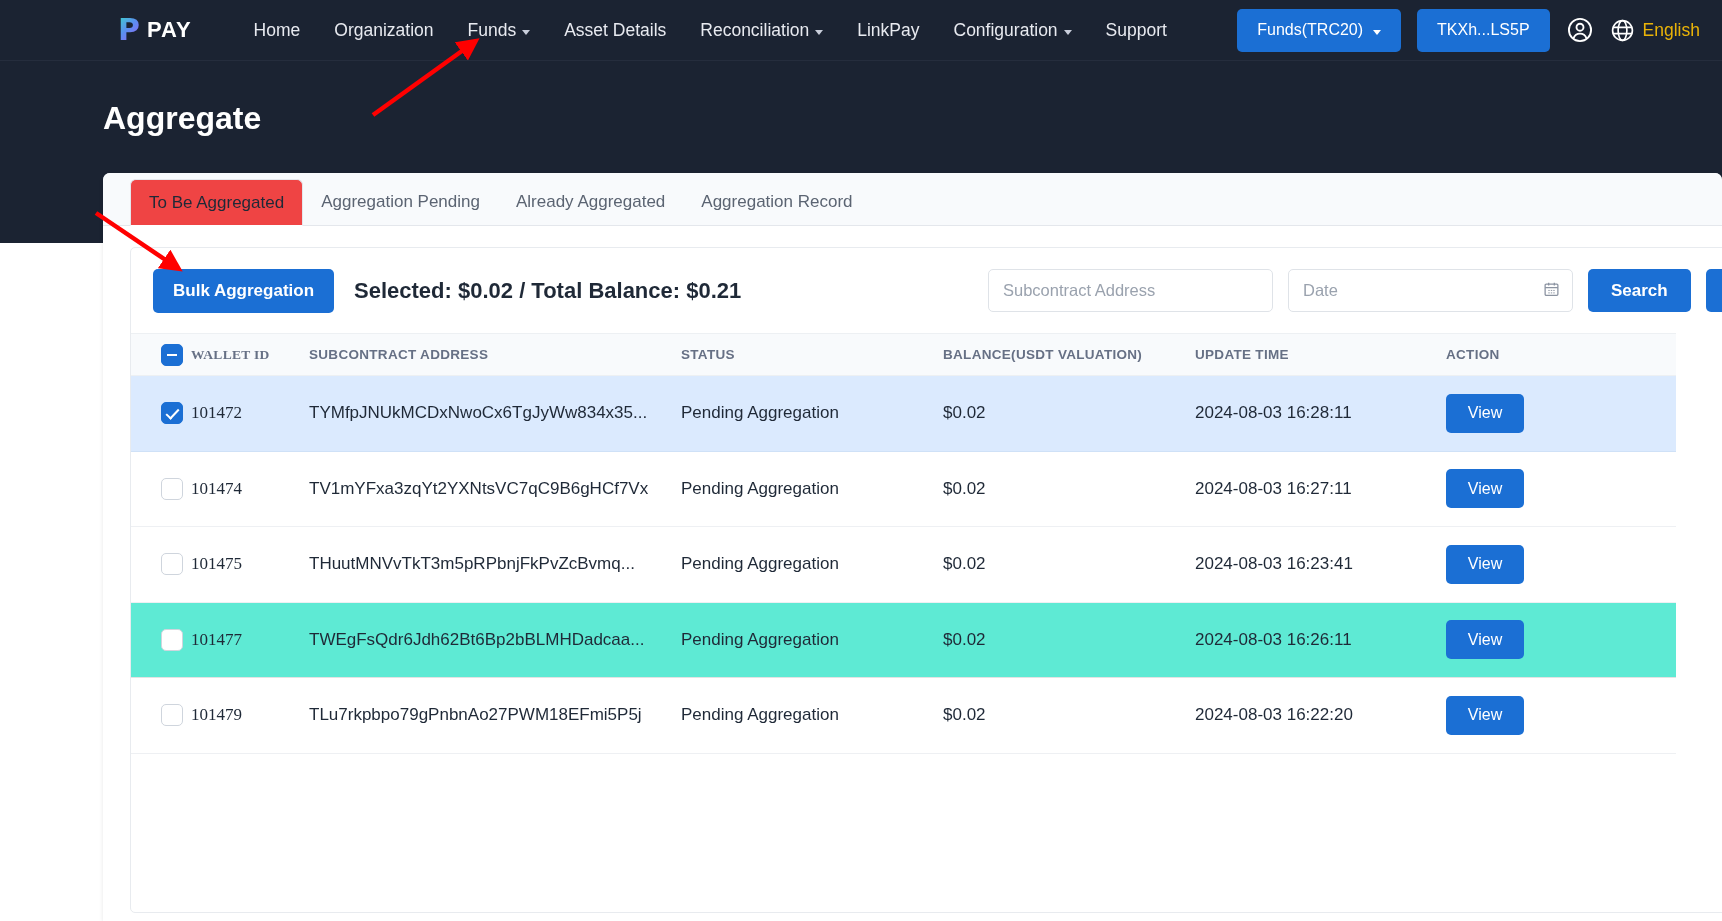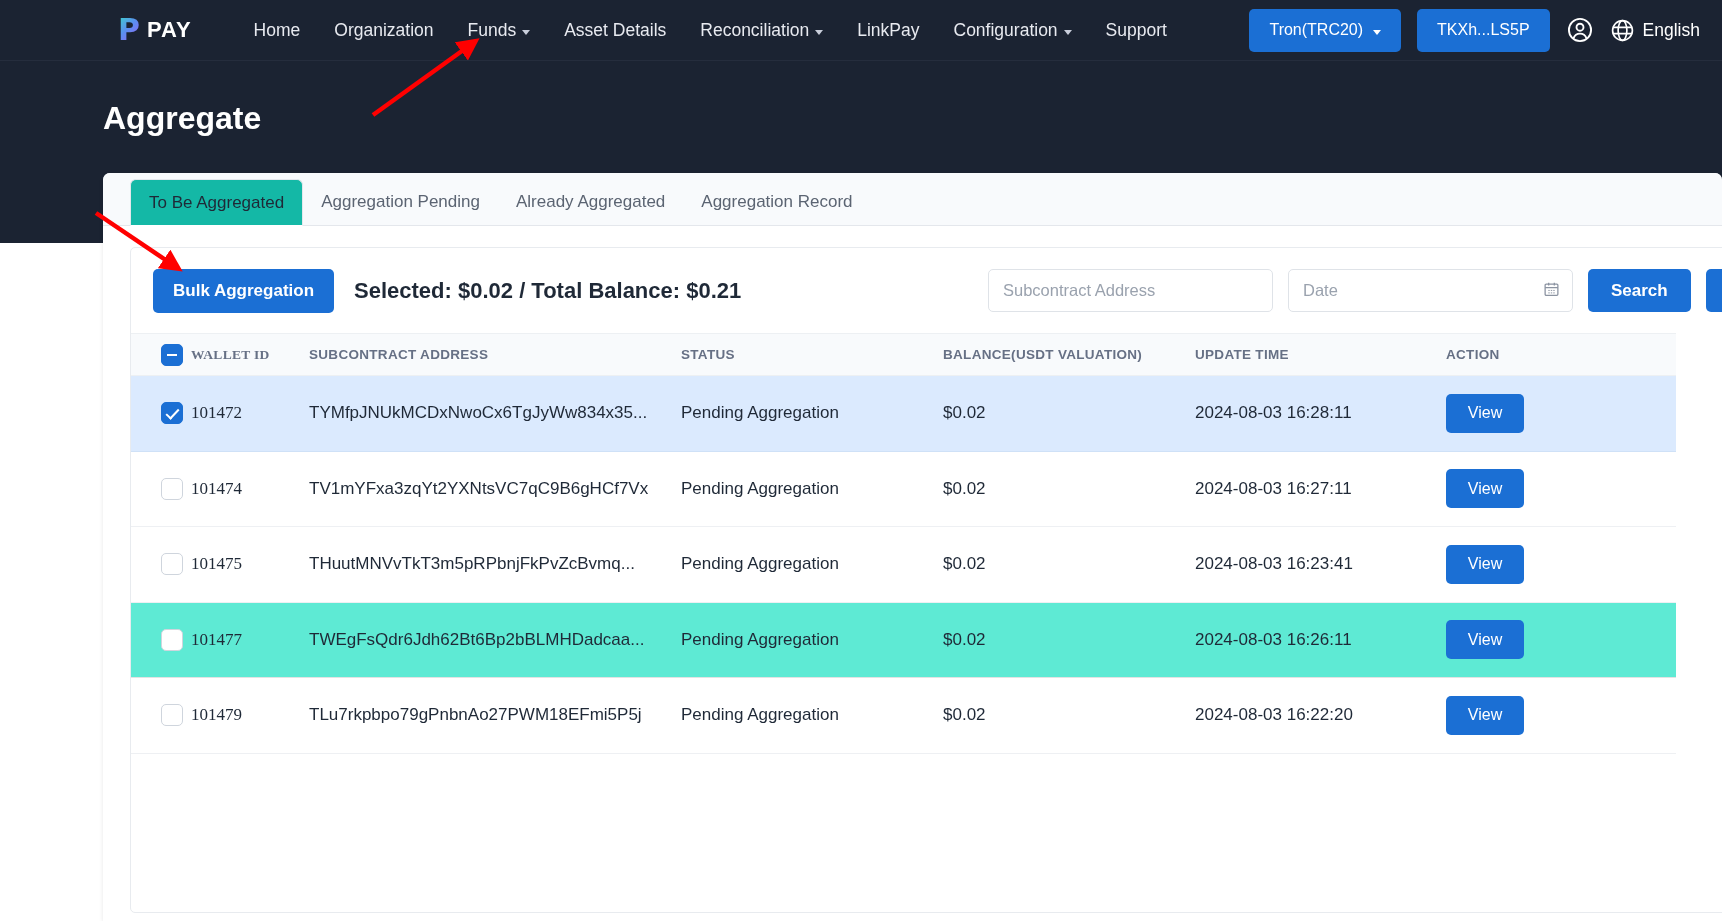--- a/index.html
+++ b/index.html
@@ -48,21 +48,21 @@
   }
   .nav-right { display: flex; align-items: center; gap: 16px; margin-left: auto; margin-right: 22px; }
   .pill-btn {
     background: #1b6fd4; color: #fff; font-size: 16px;
     border: none; border-radius: 5px; height: 43px;
     padding: 0 20px; display: flex; align-items: center; gap: 10px;
     cursor: pointer; white-space: nowrap;
   }
   .pill-btn .caret { border-top-color: #ffffff; }
   .icon-btn { cursor: pointer; display: flex; align-items: center; }
-  .lang { display: flex; align-items: center; gap: 8px; color: #ffffff; font-size: 17.5px; cursor: pointer; }
+  .lang { display: flex; align-items: center; gap: 8px; color: #eab308; font-size: 17.5px; cursor: pointer; }
 
   
   .page-title {
     position: absolute; left: 103px; top: 100px;
     color: #ffffff; font-size: 32px; font-weight: bold;
   }
 
   
   .card {
     position: absolute; left: 103px; top: 173px;
@@ -75,21 +75,21 @@
     height: 53px; display: flex; align-items: flex-end;
     border-bottom: 1px solid #e4e7ec; padding-left: 27px;
     background: #f8fafc; border-radius: 7px 7px 0 0;
   }
   .tab {
     font-size: 17px; color: #5b6472; padding: 0 18px;
     height: 47px; display: flex; align-items: center; cursor: pointer;
     white-space: nowrap;
   }
   .tab.active {
-    color: #1f2937; background: #14b8a6;
+    color: #1f2937; background: #ef4444;
     border: 1px solid #e4e7ec; border-bottom: 1px solid #ffffff;
     border-radius: 6px 6px 0 0; margin-bottom: -1px;
   }
 
   
   .panel {
     position: absolute; left: 27px; top: 74px;
     width: 1689px; height: 666px;
     border: 1px solid #e8ebef; border-radius: 5px;
     background: #ffffff; overflow: hidden;
@@ -230,21 +230,21 @@
         <span>Configuration</span>
         <i class="caret"></i>
       </div>
       <div class="nav-item">
         <span>Support</span>
       </div>
     </div>
 
     <div class="nav-right">
       <button class="pill-btn">
-        <span>Tron(TRC20)</span>
+        <span>Funds(TRC20)</span>
         <i class="caret"></i>
       </button>
       <button class="pill-btn">
         <span>TKXh...LS5P</span>
       </button>
       <span class="icon-btn">
         <svg width="28" height="28" viewBox="0 0 24 24" fill="none" stroke="#ffffff" stroke-width="1.6">
           <circle cx="12" cy="12" r="9.5"></circle>
             <circle cx="12" cy="9.6" r="3"></circle>
           <path d="M6.4 19.2c1-2.7 3-4.1 5.6-4.1s4.6 1.4 5.6 4.1"></path>

